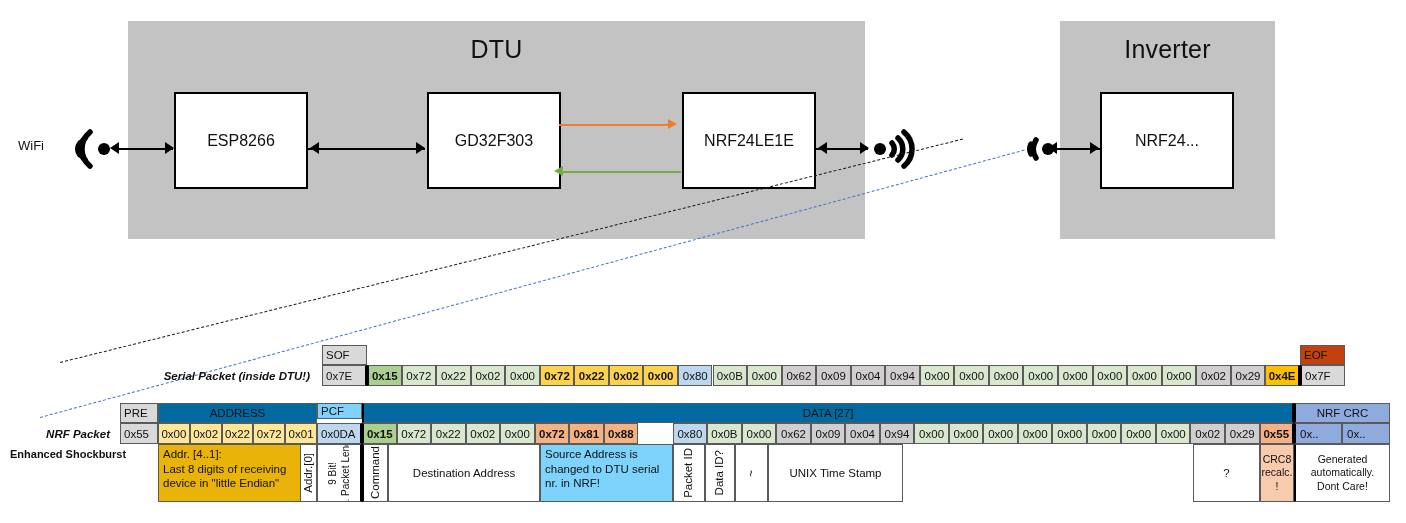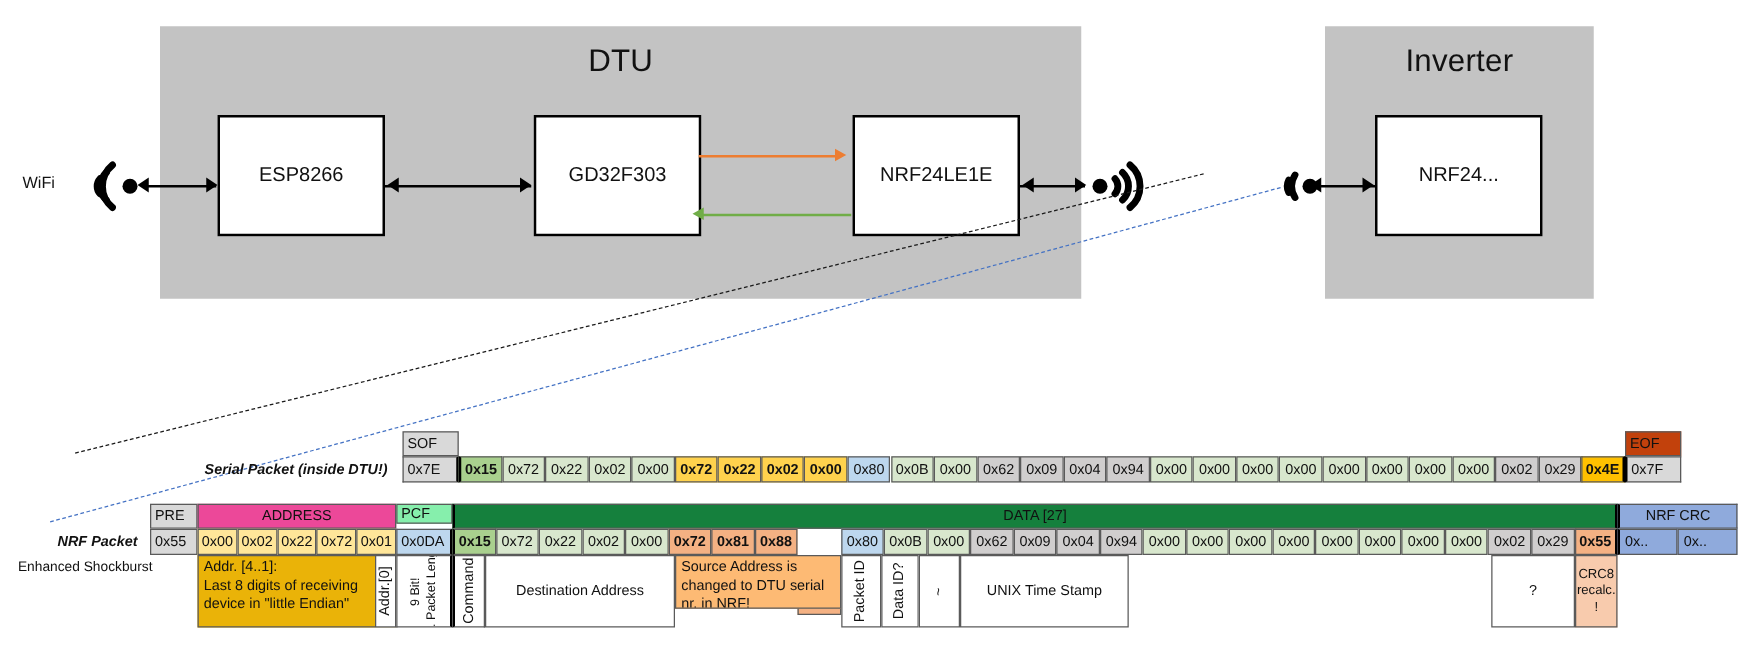--- a/index.html
+++ b/index.html
@@ -43,21 +43,21 @@
 
   
   #packets{position:absolute;left:0;top:340px;width:1406px;height:183px;}
 
   .row-label{
     position:absolute;font-size:11.5px;font-weight:bold;font-style:italic;
     color:#111;text-align:right;white-space:nowrap;
   }
   .row-sublabel{
     position:absolute;font-size:11px;color:#111;text-align:right;white-space:nowrap;
-    font-style:normal;font-weight:normal;
+    font-style:normal;font-weight:bold;
   }
 
   .cell{
     position:absolute;box-sizing:border-box;border:1px solid #5a5a5a;
     font-size:11.5px;display:flex;align-items:center;justify-content:center;
     color:#111;overflow:hidden;white-space:nowrap;
   }
   .cell.hdr{font-size:11.5px;}
   .cell.lbl-left{justify-content:flex-start;padding-left:3px;}
   .cell.bold{font-weight:bold;}
@@ -206,33 +206,33 @@
 
   <div class="cell hdr lbl-left" style="left:1300px;top:5px;width:45px;height:20px;background:#c2410c;">EOF</div>
   <div class="cell lbl-left" style="left:1300px;top:25px;width:45px;height:21px;background:#D9D9D9;border-left:2px solid #000;">0x7F</div>
 
   <div class="row-label" style="left:10px;top:88px;width:100px;">NRF Packet</div>
   <div class="row-sublabel" style="left:10px;top:108px;width:112px;">Enhanced Shockburst</div>
 
   <div class="cell hdr lbl-left" style="left:120px;top:63px;width:38px;height:20px;background:#D9D9D9;">PRE</div>
   <div class="cell lbl-left" style="left:120px;top:83px;width:38px;height:21px;background:#D9D9D9;">0x55</div>
 
-  <div class="cell hdr" style="left:158px;top:63px;width:159px;height:20px;background:#ec4899;">ADDRESS</div>
+  <div class="cell hdr" style="left:158px;top:63px;width:159px;height:20px;background:#0369a1;">ADDRESS</div>
   <div id="nrf-address-bytes">
       <div class="cell" style="left: 158px; top: 83px; width: 31.8px; height: 21px; background: rgb(255, 230, 153);">0x00</div>
       <div class="cell" style="left: 189.8px; top: 83px; width: 31.8px; height: 21px; background: rgb(255, 230, 153);">0x02</div>
       <div class="cell" style="left: 221.6px; top: 83px; width: 31.8px; height: 21px; background: rgb(255, 230, 153);">0x22</div>
       <div class="cell" style="left: 253.4px; top: 83px; width: 31.8px; height: 21px; background: rgb(255, 230, 153);">0x72</div>
       <div class="cell" style="left: 285.2px; top: 83px; width: 31.8px; height: 21px; background: rgb(255, 230, 153);">0x01</div>
     </div>
 
-  <div class="cell hdr lbl-left" style="left:317px;top:63px;width:45px;height:16px;background:#86efac;">PCF</div>
+  <div class="cell hdr lbl-left" style="left:317px;top:63px;width:45px;height:16px;background:#7dd3fc;">PCF</div>
   <div class="cell lbl-left" style="left:317px;top:83px;width:45px;height:21px;background:#BDD7EE;border-right:2px solid #000;">0x0DA</div>
 
-  <div class="cell hdr" style="left:362px;top:63px;width:932px;height:20px;background:#15803d;border-left:2px solid #000;border-right:2px solid #000;">DATA [27]</div>
+  <div class="cell hdr" style="left:362px;top:63px;width:932px;height:20px;background:#0369a1;border-left:2px solid #000;border-right:2px solid #000;">DATA [27]</div>
   <div id="nrf-bytes">
       <div class="cell bold" style="left: 362px; top: 83px; width: 34.52px; height: 21px; background: rgb(169, 208, 142); border-left: 2px solid rgb(0, 0, 0);">0x15</div>
       <div class="cell" style="left: 396.52px; top: 83px; width: 34.52px; height: 21px; background: rgb(216, 231, 205);">0x72</div>
       <div class="cell" style="left: 431.04px; top: 83px; width: 34.52px; height: 21px; background: rgb(216, 231, 205);">0x22</div>
       <div class="cell" style="left: 465.56px; top: 83px; width: 34.52px; height: 21px; background: rgb(216, 231, 205);">0x02</div>
       <div class="cell" style="left: 500.08px; top: 83px; width: 34.52px; height: 21px; background: rgb(216, 231, 205);">0x00</div>
       <div class="cell bold" style="left: 534.6px; top: 83px; width: 34.52px; height: 21px; background: rgb(244, 177, 131);">0x72</div>
       <div class="cell bold" style="left: 569.12px; top: 83px; width: 34.52px; height: 21px; background: rgb(244, 177, 131);">0x81</div>
       <div class="cell bold" style="left: 603.64px; top: 83px; width: 34.52px; height: 21px; background: rgb(244, 177, 131);">0x88</div>
       <div class="cell bold" style="left: 638.16px; top: 83px; width: 34.52px; height: 21px; background: rgb(244, 177, 131); margin-top: 48px;">0x32</div>
@@ -277,21 +277,21 @@
   </div>
 
   <div class="vtext" style="left:362px;top:104px;width:26px;height:58px;background:#fff;border-left:2px solid #000;">
     <span>Command</span>
   </div>
 
   <div class="note center" style="left:388px;top:104px;width:152px;height:58px;background:#fff;">
     <span>Destination Address</span>
   </div>
 
-  <div class="note left top" style="left:540px;top:104px;width:133px;height:43px;background:#fdba74;">
+  <div class="note left top" style="left:540px;top:104px;width:133px;height:58px;background:#7dd3fc;">
     <span>Source Address is changed to DTU serial nr. in NRF!</span>
   </div>
 
   <div class="vtext" style="left:673px;top:104px;width:32px;height:58px;background:#fff;">
     <span>Packet ID</span>
   </div>
 
   <div class="vtext" style="left:705px;top:104px;width:30px;height:58px;background:#fff;">
     <span>Data ID?</span>
   </div>
@@ -308,13 +308,18 @@
   <div class="note center" style="left:1193px;top:104px;width:67px;height:58px;background:#fff;">
     <span>?</span>
   </div>
 
   <div class="note center" style="left:1260px;top:104px;width:34px;height:58px;background:#F8CBAD;flex-direction:column;justify-content:center;line-height:1.25;">
     <span style="font-size:10.5px;">CRC8</span>
     <span style="font-size:10.5px;">recalc.</span>
     <span style="font-size:10.5px;">!</span>
   </div>
 
+  <div class="note center" style="left:1294px;top:104px;width:96px;height:58px;background:#fff;flex-direction:column;justify-content:center;line-height:1.25;border-left:2px solid #000;">
+    <span style="font-size:10.5px;">Generated</span>
+    <span style="font-size:10.5px;">automatically.</span>
+    <span style="font-size:10.5px;">Dont Care!</span>
+  </div>
 </div>
 
 </body></html>

